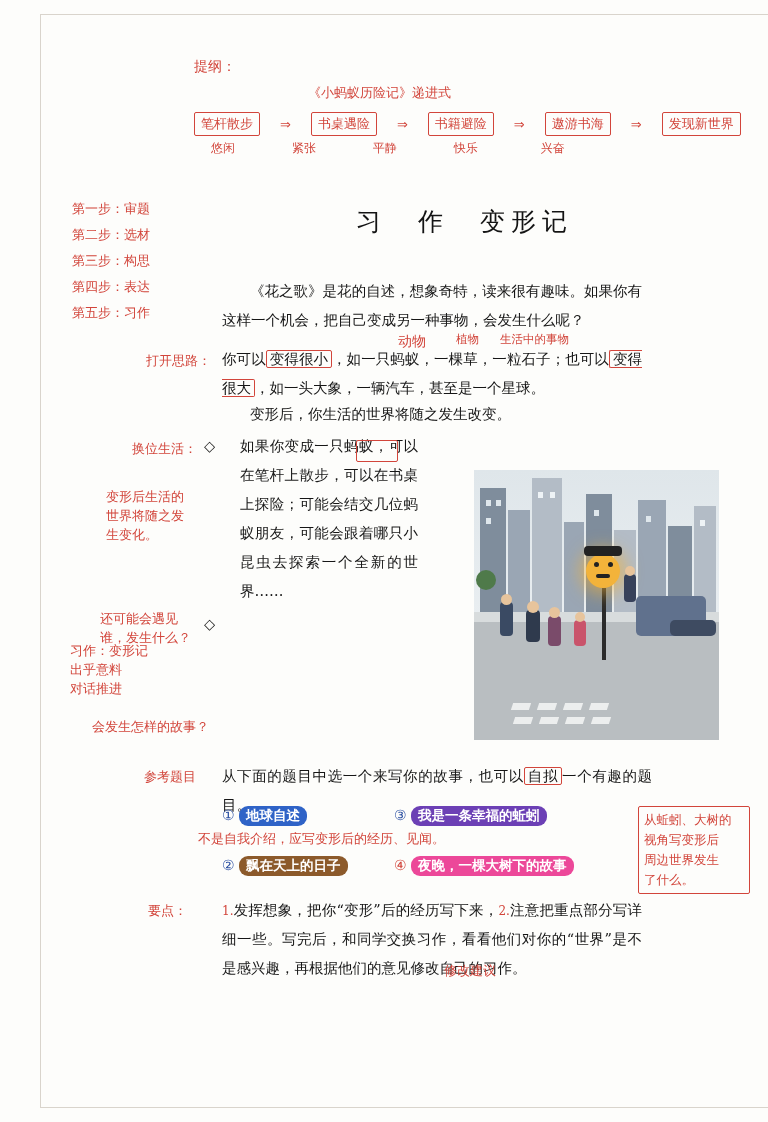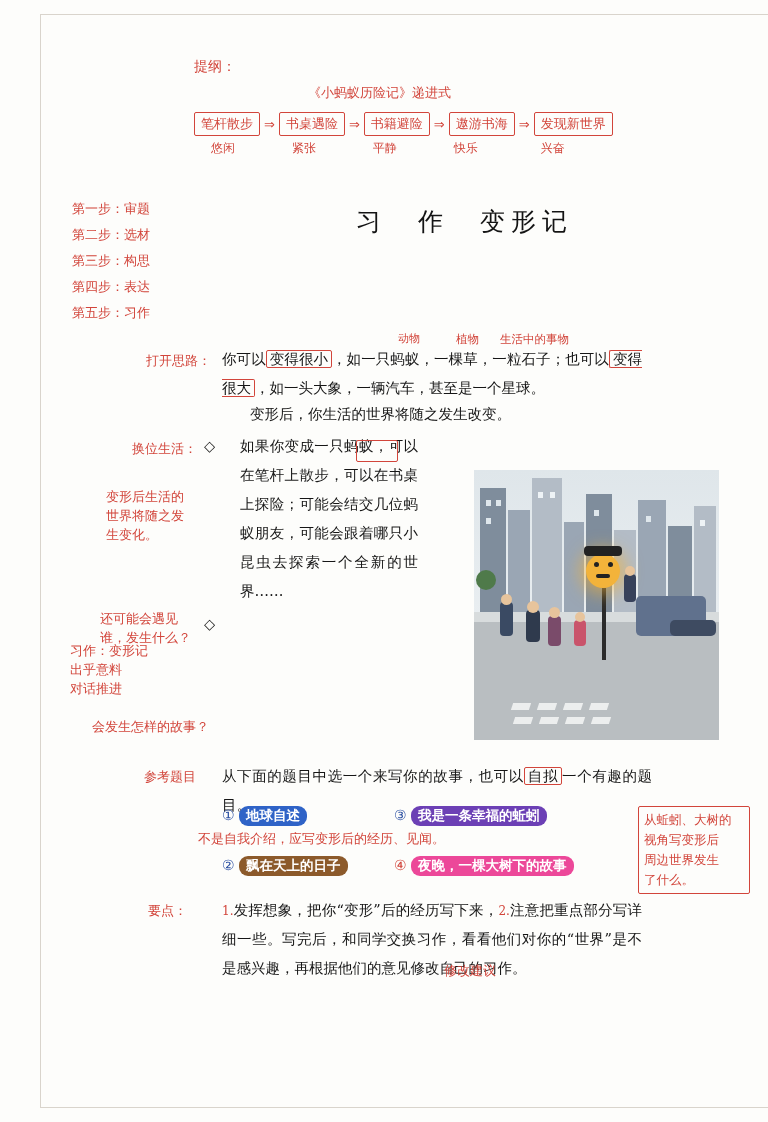--- a/index.html
+++ b/index.html
@@ -32,21 +32,21 @@
     font-family:"DejaVu Serif","Liberation Serif",serif;
     font-size:14px;color:#d2453b;
   }
   .outline-sub{
     position:absolute;left:282px;top:84px;
     font-family:"DejaVu Serif","Liberation Serif",serif;
     font-size:13px;color:#d2453b;
   }
   .chain{
     position:absolute;left:168px;top:112px;
-    display:flex;align-items:center;gap:4px;
+    display:flex;align-items:center;gap:20px;
   }
   .chain .node{
     border:1px solid #d2453b;color:#d2453b;
     font-family:"DejaVu Serif","Liberation Serif",serif;
     font-size:13px;padding:2px 6px;border-radius:2px;
     text-align:center;
   }
   .chain .arrow{color:#d2453b;font-size:13px;}
   .chain-labels{
     position:absolute;left:168px;top:140px;
@@ -157,23 +157,24 @@
   </div>
 
   <div class="hand" style="left:46px;top:200px;">第一步：审题</div>
   <div class="hand" style="left:46px;top:226px;">第二步：选材</div>
   <div class="hand" style="left:46px;top:252px;">第三步：构思</div>
   <div class="hand" style="left:46px;top:278px;">第四步：表达</div>
   <div class="hand" style="left:46px;top:304px;">第五步：习作</div>
 
   <div class="title">习　作　变形记</div>
 
+  <div class="body p1">《花之歌》是花的自述，想象奇特，读来很有趣味。如果你有这样一个机会，把自己变成另一种事物，会发生什么呢？</div>
 
   <div class="hand" style="left:120px;top:352px;">打开思路：</div>
-  <div class="hand" style="left:372px;top:331px;font-size:11px;">动物</div>
+  <div class="hand" style="left:372px;top:331px;font-size:14px;">动物</div>
   <div class="hand" style="left:430px;top:331px;font-size:11.5px;">植物</div>
   <div class="hand" style="left:474px;top:331px;font-size:11.5px;">生活中的事物</div>
 
   <div class="body p2">
     <span>你可以</span><span class="hl-box">变得很小</span><span>，如一只蚂蚁，一棵草，一粒石子；也可以</span><span class="hl-box">变得很大</span><span>，如一头大象，一辆汽车，甚至是一个星球。</span>
   </div>
 
   <div class="body p3">变形后，你生活的世界将随之发生改变。</div>
 
   <div class="hand" style="left:106px;top:440px;">换位生活：</div>

